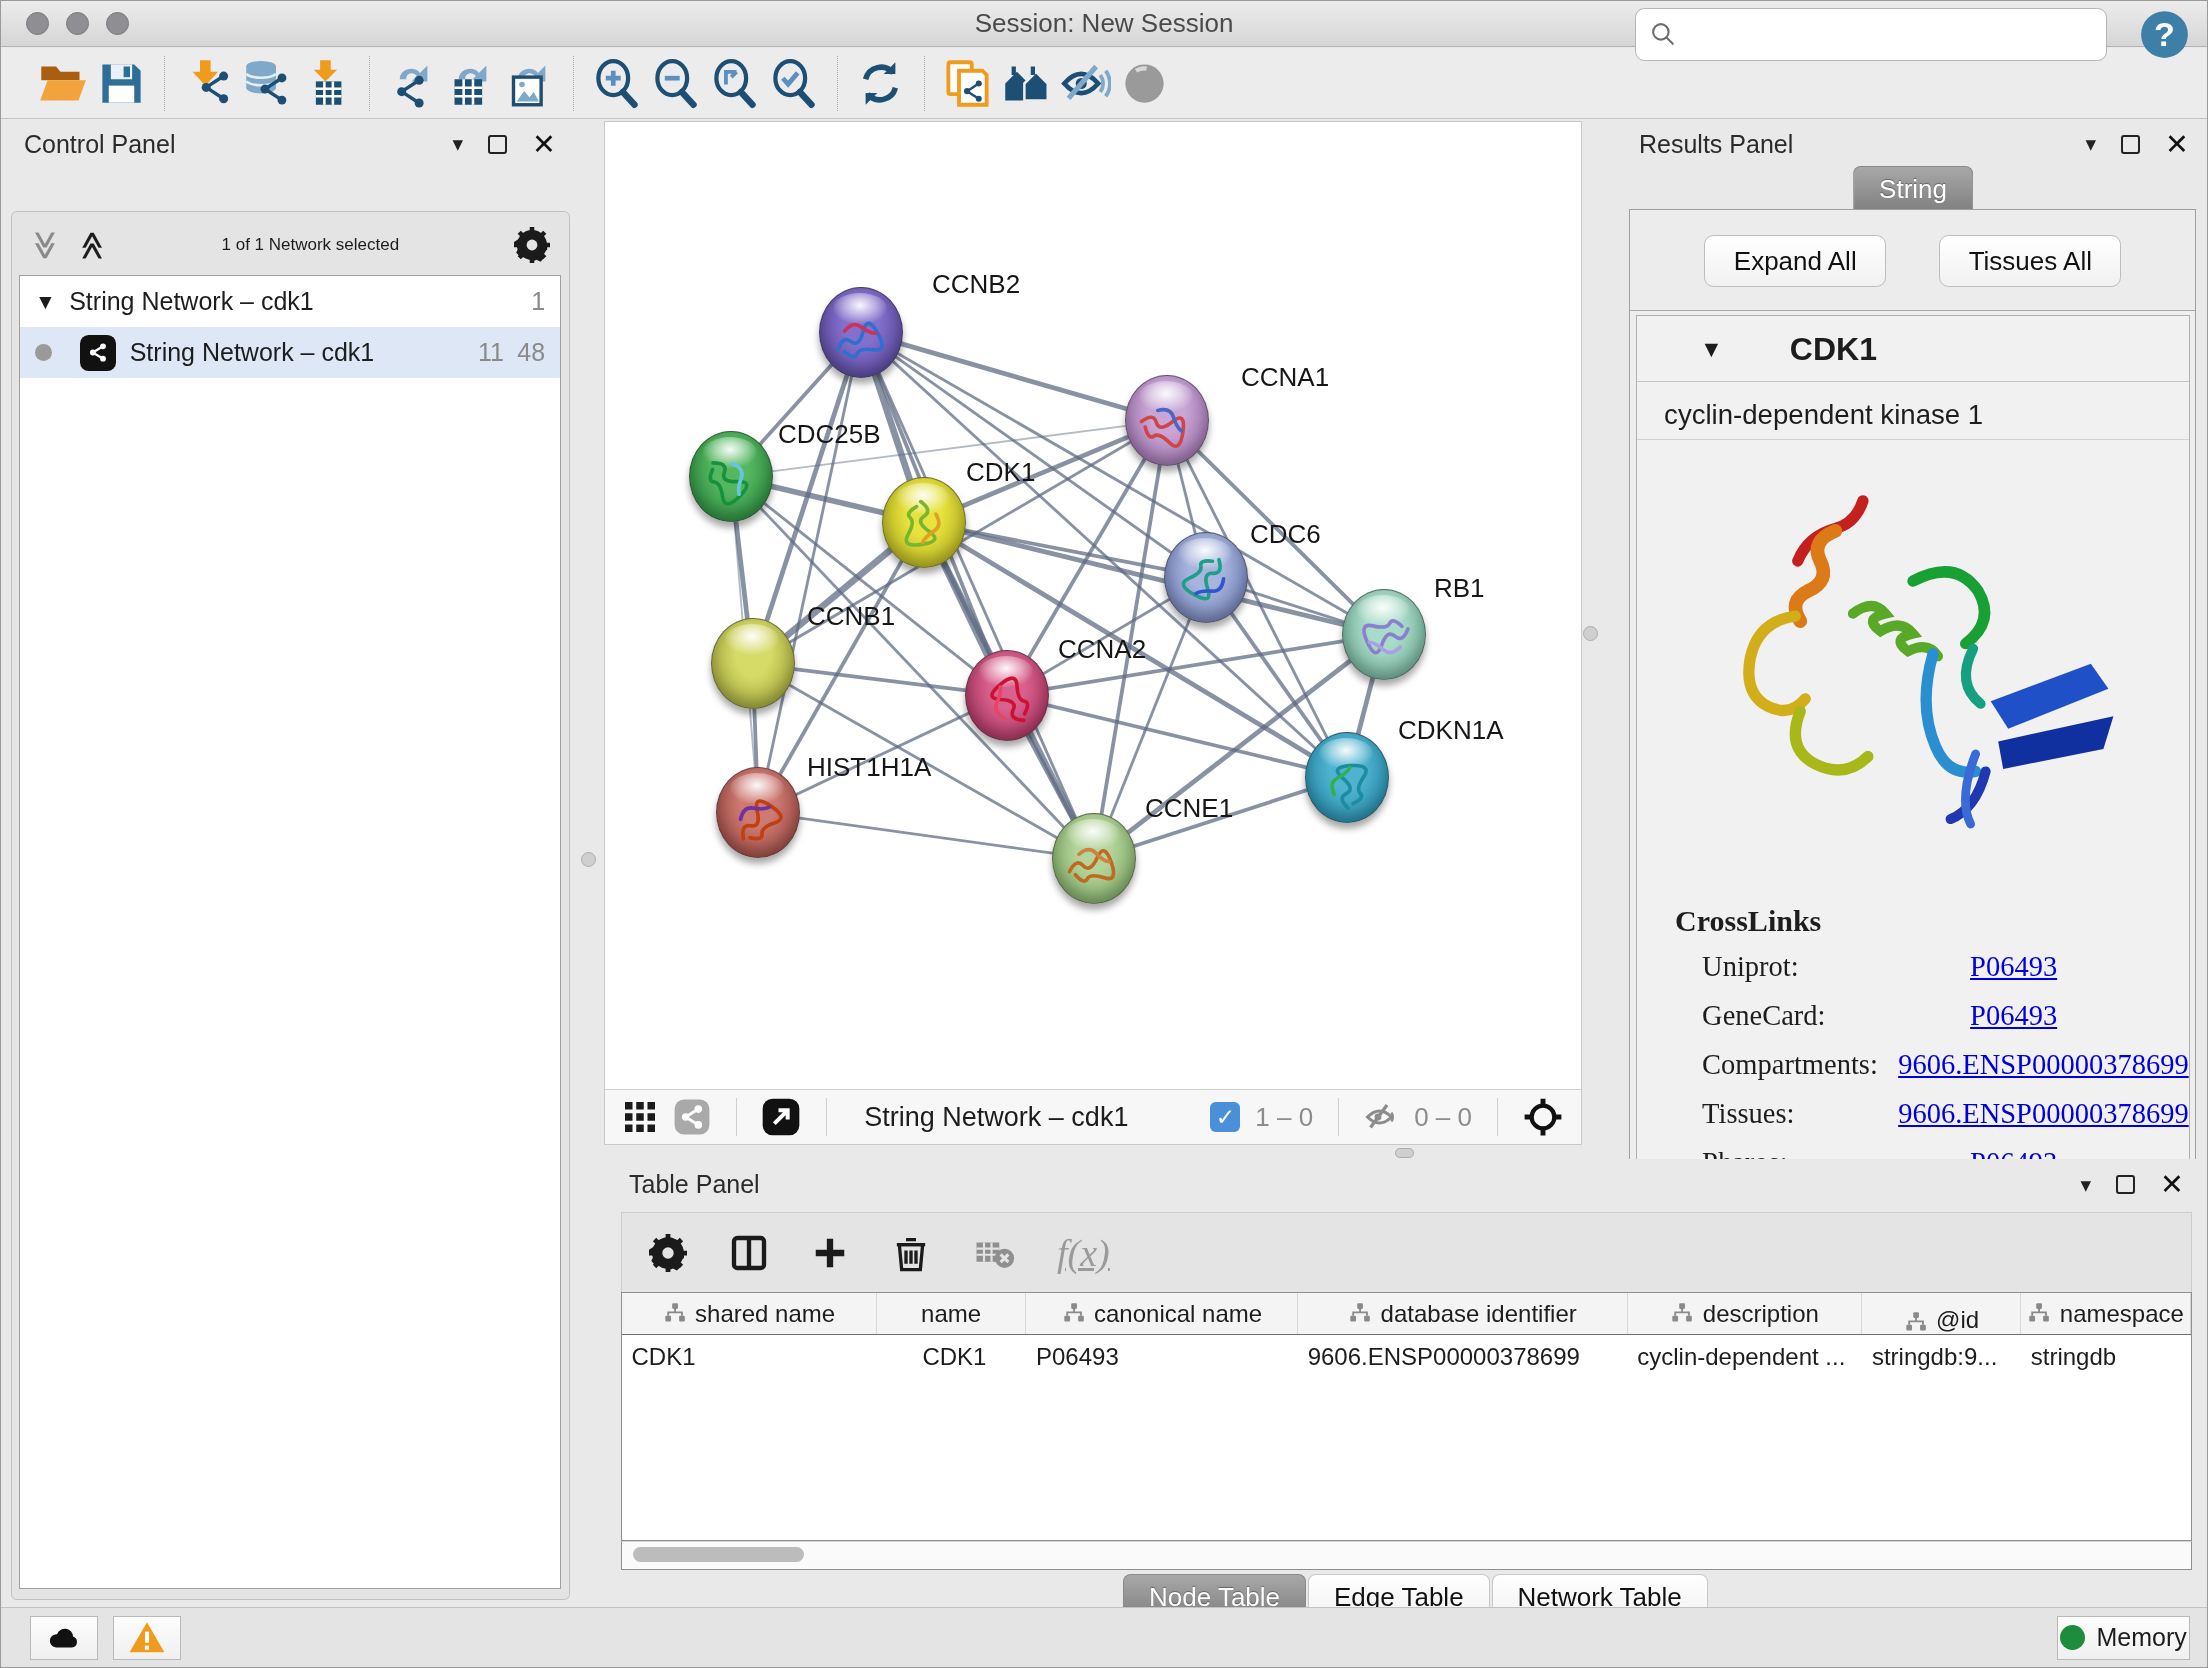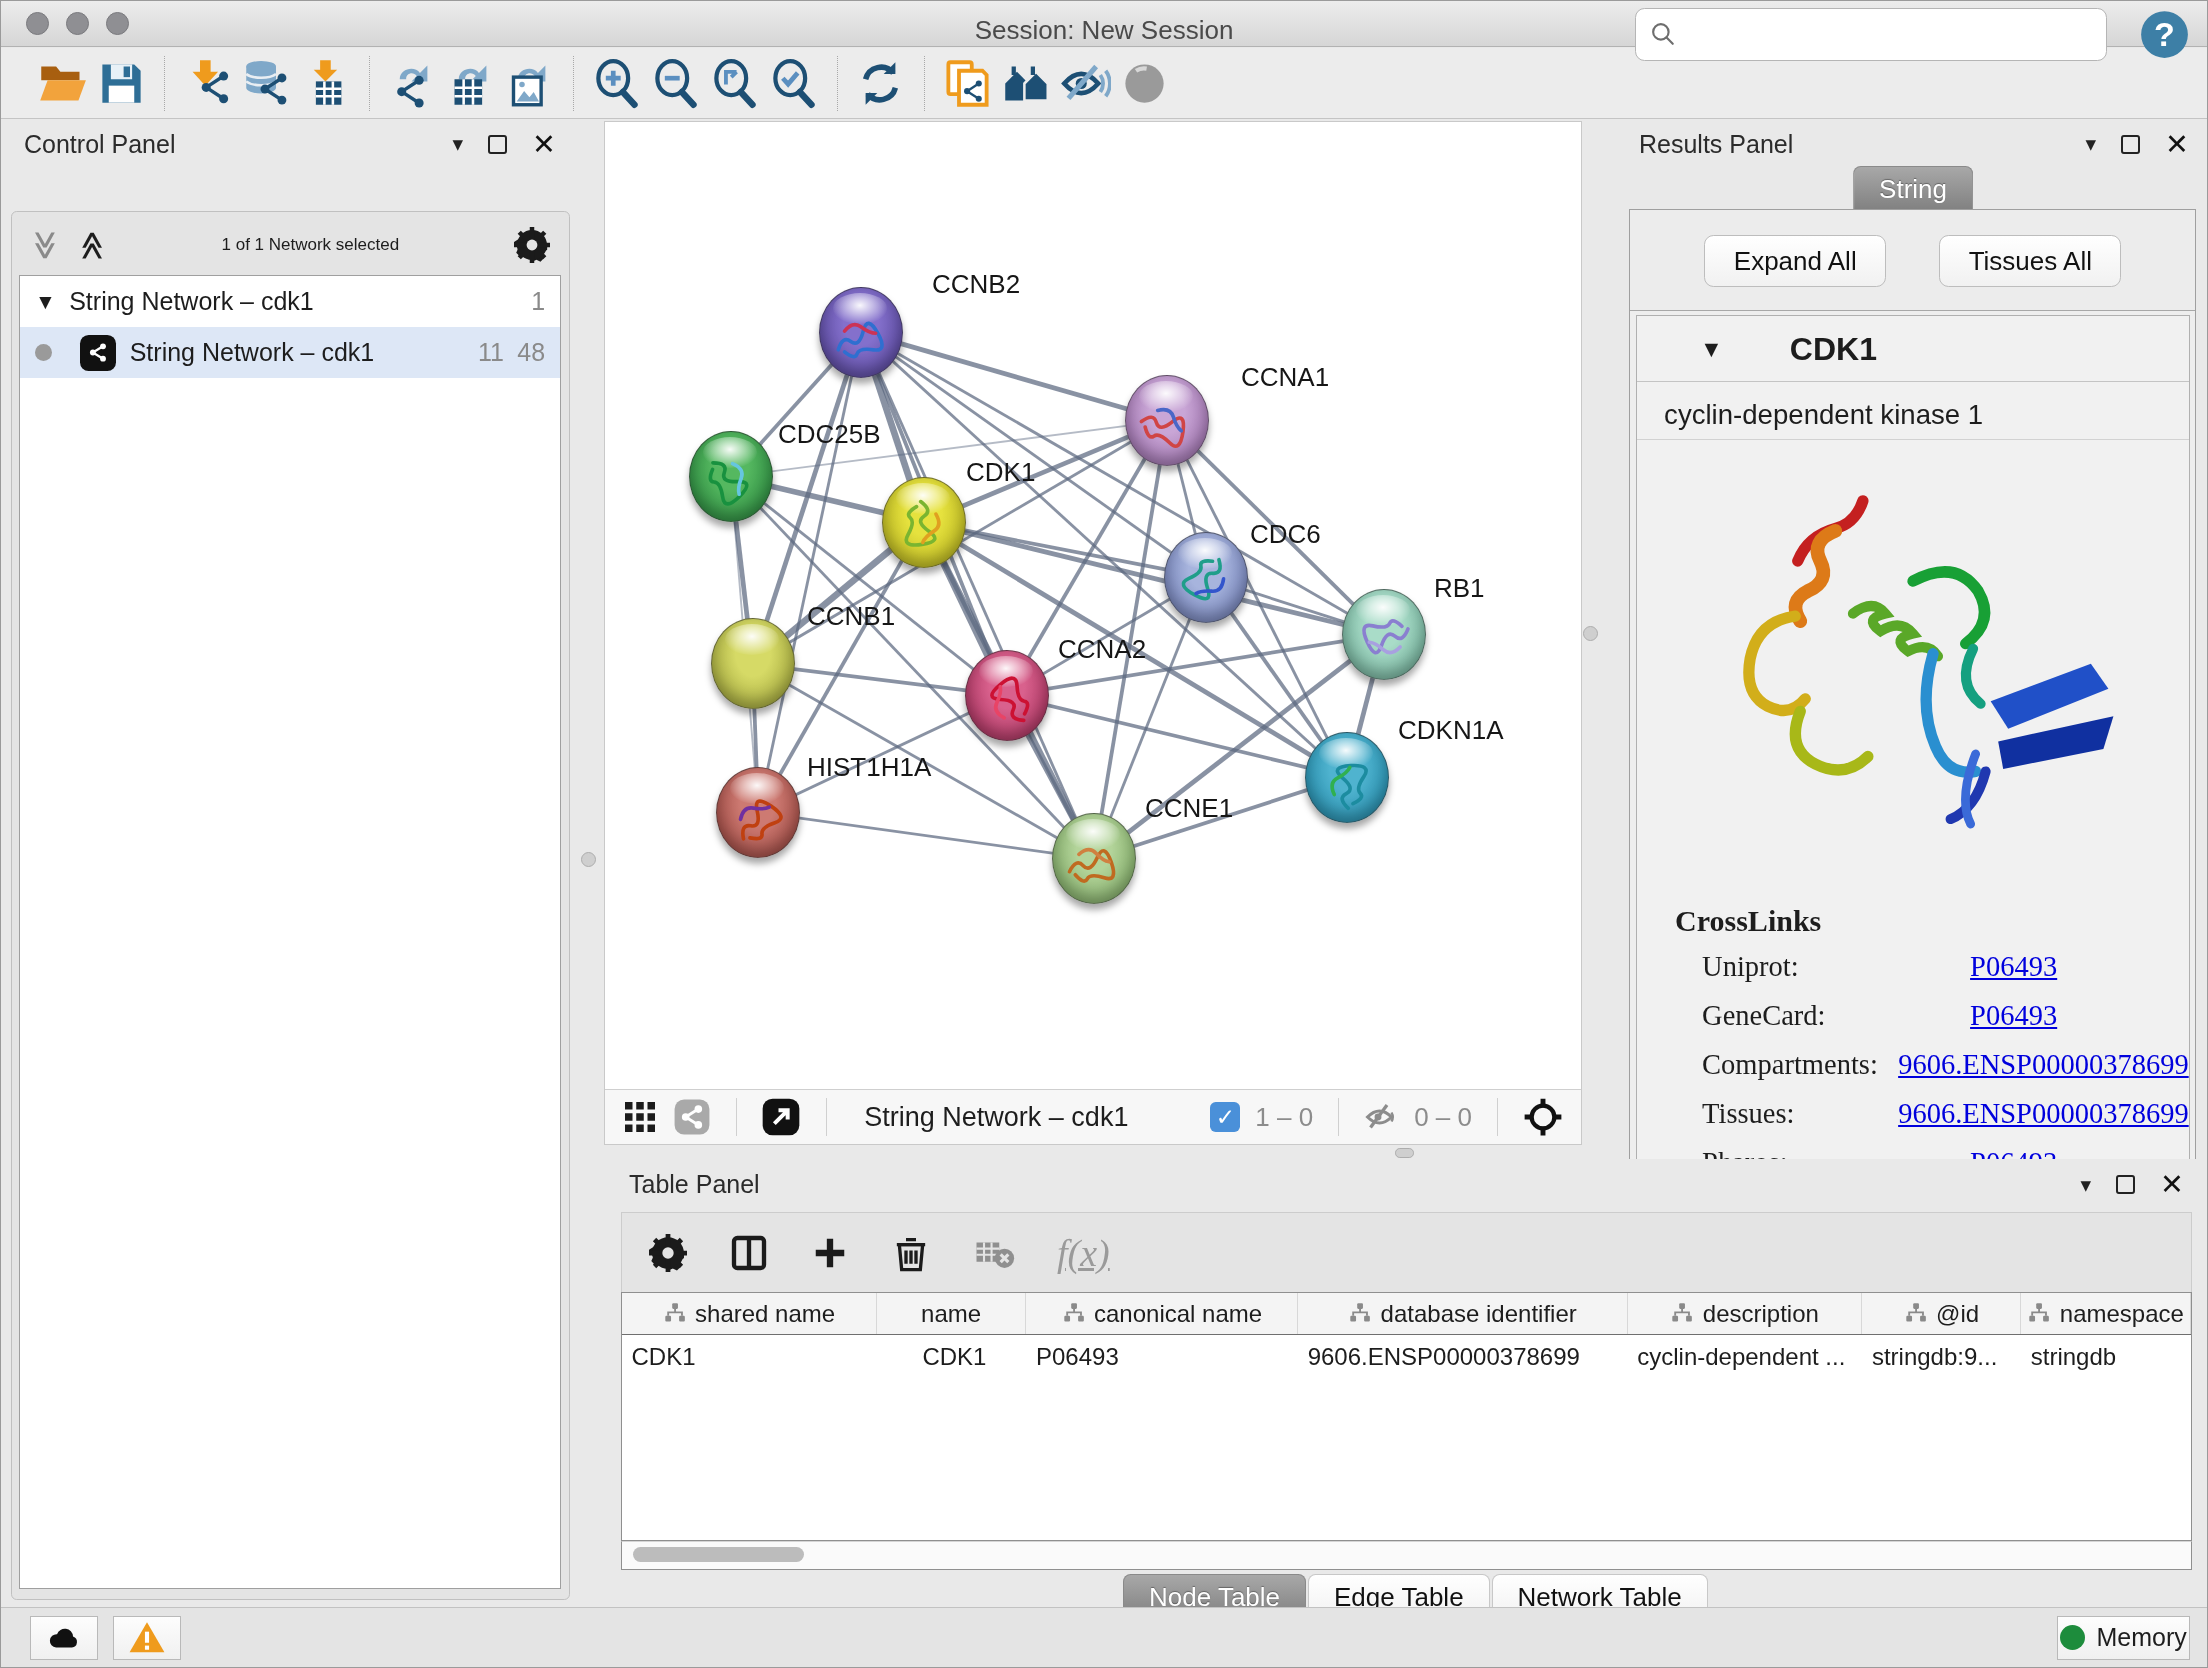--- a/index.html
+++ b/index.html
@@ -6,21 +6,21 @@
   html,body { background:#d8d8d8; }
   #app {
     position:relative; width:2208px; height:1668px; overflow:hidden;
     font-family:"Liberation Sans","DejaVu Sans",sans-serif;
     background:#e9e9e9; color:#1d1d1d;
     border:1px solid #9a9a9a;
   }
   
   #titlebar{ position:absolute; left:0; top:0; width:100%; height:46px;
     background:linear-gradient(#ececec,#d6d6d6); border-bottom:1px solid #b2b2b2;
-    display:flex; align-items:flex-end; justify-content:center; }
+    display:flex; align-items:center; justify-content:center; }
   .traffic{ position:absolute; left:25px; top:11.4px; display:flex; gap:17px; }
   .traffic span{ width:23px; height:23px; border-radius:50%; background:#8f8f93; border:1px solid #7a7a7e; }
   #window-title{ font-size:26px; color:#4a4a4a; }
   
   #toolbar{ position:absolute; left:0; top:47px; width:100%; height:71px;
     background:#ececec; border-bottom:1px solid #c4c4c4;
     display:flex; align-items:center; padding-left:32px; }
   .tbtn{ width:59px; height:59px; display:flex; align-items:center; justify-content:center; cursor:pointer; }
   .tbtn svg{ width:51px; height:51px; }
   .tsep{ width:0; height:55px; border-left:1.9px dotted #a8a8a8; margin:0 13.3px; }
@@ -756,21 +756,21 @@
                 <use href="#i-tree-mini"></use>
               </svg>
               <span>database identifier</span>
             </div>
             <div class="th-cell" style="width: 235px;">
               <svg width="23" height="23" viewBox="0 0 24 24">
                 <use href="#i-tree-mini"></use>
               </svg>
               <span>description</span>
             </div>
-            <div class="th-cell" style="width: 159px;">
+            <div class="th-cell" style="width: 159px; align-items: flex-end;">
               <svg width="23" height="23" viewBox="0 0 24 24">
                 <use href="#i-tree-mini"></use>
               </svg>
               <span>@id</span>
             </div>
             <div class="th-cell" style="width: 170px;">
               <svg width="23" height="23" viewBox="0 0 24 24">
                 <use href="#i-tree-mini"></use>
               </svg>
               <span>namespace</span>

